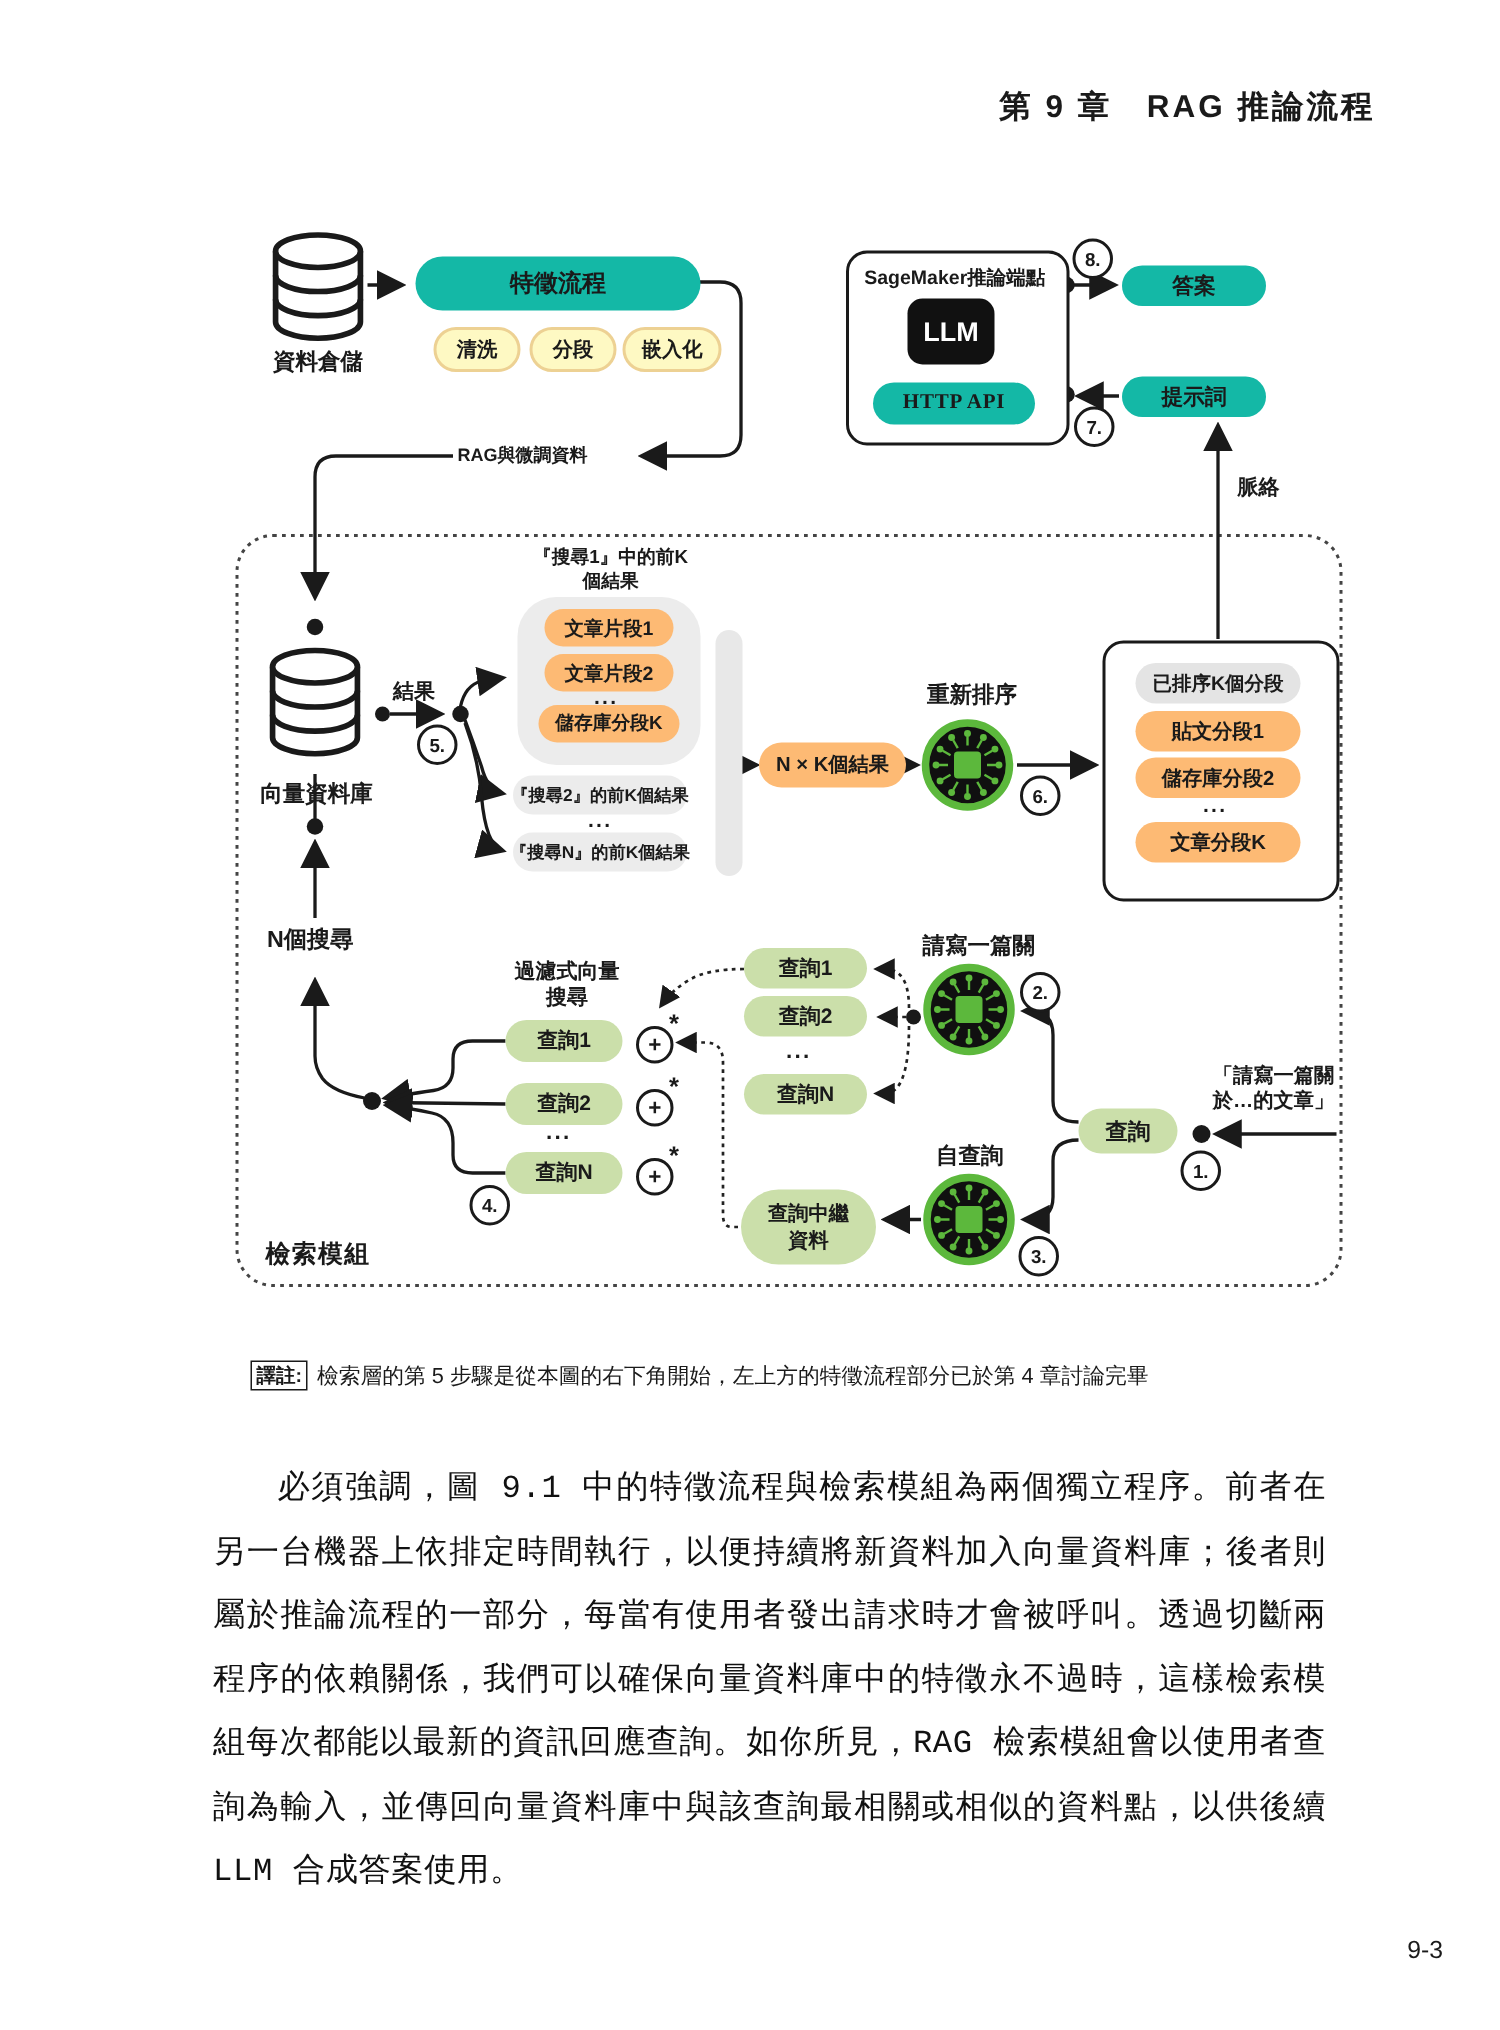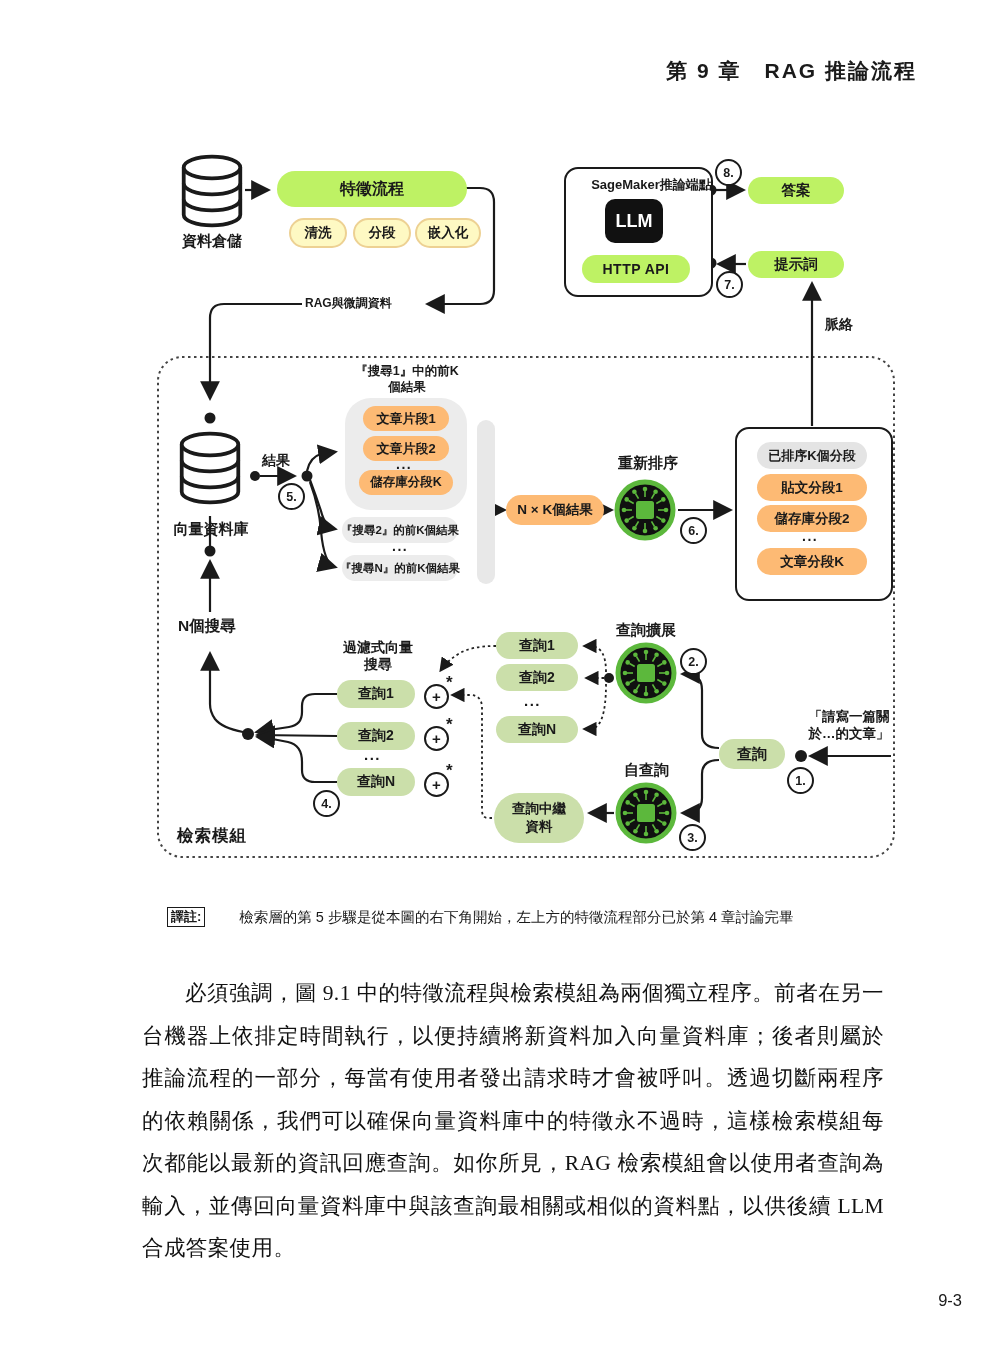--- a/index.html
+++ b/index.html
@@ -1,38 +1,38 @@
 <!DOCTYPE html>
 <html><head>
 <meta charset="utf-8">
 <style>
   html,body{margin:0;padding:0;}
   body{width:1000px;height:1353px;background:#ffffff;font-family:"Liberation Sans","DejaVu Sans",sans-serif;color:#1a1a1a;}
   .page{position:relative;width:1000px;height:1353px;overflow:hidden;background:#fff;margin-left:12px;}
   .lbl{position:absolute;font-weight:bold;color:#1a1a1a;white-space:nowrap;}
   .pill{position:absolute;display:flex;align-items:center;justify-content:center;border-radius:999px;font-weight:bold;color:#1a1a1a;white-space:nowrap;}
-  .tan{background:#bef264;}
+  .tan{background:#14b8a6;font-family:Liberation Serif, serif;}
   .tanb{background:#fef9c3;border:2px solid #EDD193;}
   .orange{background:#fdba74;}
   .green{background:#CBDFAA;}
   .greyp{background:#ECECEC;}
   .greybox{background:#E4E4E4;}
   .whitebox{position:absolute;background:#fff;border:2.5px solid #1a1a1a;border-radius:14px;}
   .step{position:absolute;width:23px;height:23px;border:2px solid #1a1a1a;border-radius:50%;background:#fff;display:flex;align-items:center;justify-content:center;font-weight:bold;font-size:12.5px;z-index:6;}
   .pluscirc{position:absolute;width:21px;height:21px;border:2px solid #1a1a1a;border-radius:50%;background:#fff;display:flex;align-items:center;justify-content:center;font-weight:bold;font-size:15px;z-index:6;}
   .ast{position:absolute;font-weight:bold;font-size:17px;z-index:6;}
   .ell{position:absolute;font-weight:bold;letter-spacing:1.5px;color:#1a1a1a;}
   .wires{position:absolute;left:0;top:0;z-index:4;pointer-events:none;}
   .boxlayer{position:absolute;left:0;top:0;width:1000px;height:1353px;z-index:5;}
   .center2{display:flex;flex-direction:column;align-items:center;justify-content:center;}
   .chapter{position:absolute;top:57px;right:95px;font-size:21px;font-weight:600;letter-spacing:2px;}
   .caption{position:absolute;left:0;top:875px;width:1000px;text-align:center;font-size:19px;font-weight:600;letter-spacing:1px;}
-  .noterow{position:absolute;left:155px;top:907px;width:720px;font-size:14.5px;display:flex;align-items:center;gap:28px;}
+  .noterow{position:absolute;left:155px;top:907px;width:720px;font-size:14.5px;display:flex;align-items:center;}
   .notetag{border:1.5px solid #1a1a1a;font-weight:bold;font-size:13px;padding:0px 3px;margin-right:6px;flex:none;}
-  .bodytext{position:absolute;left:130px;top:972px;width:742px;font-family:Liberation Serif, serif;font-size:21.5px;line-height:42.5px;text-align:justify;text-indent:2em;letter-spacing:0.4px;color:#111;}
+  .bodytext{position:absolute;left:130px;top:972px;width:742px;font-family:Liberation Mono, monospace;font-size:21.5px;line-height:42.5px;text-align:justify;text-indent:2em;letter-spacing:0.4px;color:#111;}
   .pagenum{position:absolute;right:50px;top:1291px;font-size:16.5px;}
   .chip{position:absolute;z-index:5;}
   .dbicon{position:absolute;z-index:5;}
 </style>
 </head>
 <body>
 
 <div class="page">
 
   <div class="chapter">第 9 章　RAG 推論流程</div>
@@ -131,21 +131,21 @@
     <div class="lbl" style="left:160px;top:232px;width:80px;text-align:center;font-size:15px;">資料倉儲</div>
 
     <div class="pill tan" style="left:265px;top:171px;width:190px;height:36px;font-size:16px;">特徵流程</div>
     <div class="pill tanb" style="left:277px;top:218px;width:54px;height:26px;font-size:13.5px;">清洗</div>
     <div class="pill tanb" style="left:341px;top:218px;width:54px;height:26px;font-size:13.5px;">分段</div>
     <div class="pill tanb" style="left:403px;top:218px;width:62px;height:26px;font-size:13.5px;">嵌入化</div>
 
     <div class="lbl" style="left:293px;top:295px;font-size:12px;">RAG與微調資料</div>
 
     <div class="whitebox" style="left:552px;top:167px;width:145px;height:126px;"></div>
-    <div class="lbl" style="left:552px;top:176px;width:145px;text-align:center;font-size:13px;padding-left:15px;">SageMaker推論端點</div>
+    <div class="lbl" style="left:552px;top:176px;width:145px;text-align:center;font-size:13px;">SageMaker推論端點</div>
     <div class="pill" style="left:593px;top:199px;width:58px;height:44px;background:#111;color:#fff;border-radius:10px;font-size:18px;">LLM</div>
     <div class="pill tan" style="left:570px;top:255px;width:108px;height:28px;font-size:14px;letter-spacing:0.5px;">HTTP API</div>
 
     <div class="pill tan" style="left:736px;top:177px;width:96px;height:27px;font-size:14.5px;">答案</div>
     <div class="pill tan" style="left:736px;top:251px;width:96px;height:27px;font-size:14.5px;">提示詞</div>
     <div class="lbl" style="left:813px;top:316px;font-size:14px;">脈絡</div>
 
     <div class="step" style="left:703px;top:159px;">8.</div>
     <div class="step" style="left:704px;top:271px;">7.</div>
     <div class="step" style="left:266px;top:483px;">5.</div>
@@ -234,21 +234,21 @@
     <div class="pill green" style="left:325px;top:722px;width:78px;height:28px;font-size:14px;">查詢2</div>
     <div class="ell" style="left:352px;top:746px;font-size:15px;">...</div>
     <div class="pill green" style="left:325px;top:768px;width:78px;height:28px;font-size:14px;">查詢N</div>
     <div class="pluscirc" style="left:412px;top:684px;">+</div>
     <div class="ast" style="left:434px;top:673px;">*</div>
     <div class="pluscirc" style="left:412px;top:726px;">+</div>
     <div class="ast" style="left:434px;top:715px;">*</div>
     <div class="pluscirc" style="left:412px;top:772px;">+</div>
     <div class="ast" style="left:434px;top:761px;">*</div>
 
-    <div class="lbl" style="left:603px;top:621px;width:62px;text-align:center;font-size:15px;">查詢擴展</div>
+    <div class="lbl" style="left:603px;top:621px;width:62px;text-align:center;font-size:15px;">請寫一篇關</div>
     <svg class="chip" style="left:603px;top:642px;" width="62" height="62" viewBox="0 0 62 62">
       <circle cx="31" cy="31" r="28" fill="#101010" stroke="#5CB83C" stroke-width="5"></circle>
       <g stroke="#5CB83C" stroke-width="1.6">
         <line x1="44" y1="31" x2="50" y2="31"></line>
           <line x1="42.3" y1="37.5" x2="47.5" y2="40.5"></line>
           <line x1="37.5" y1="42.3" x2="40.5" y2="47.5"></line>
           <line x1="31" y1="44" x2="31" y2="50"></line>
           <line x1="24.5" y1="42.3" x2="21.5" y2="47.5"></line>
           <line x1="19.7" y1="37.5" x2="14.5" y2="40.5"></line>
           <line x1="18" y1="31" x2="12" y2="31"></line>

